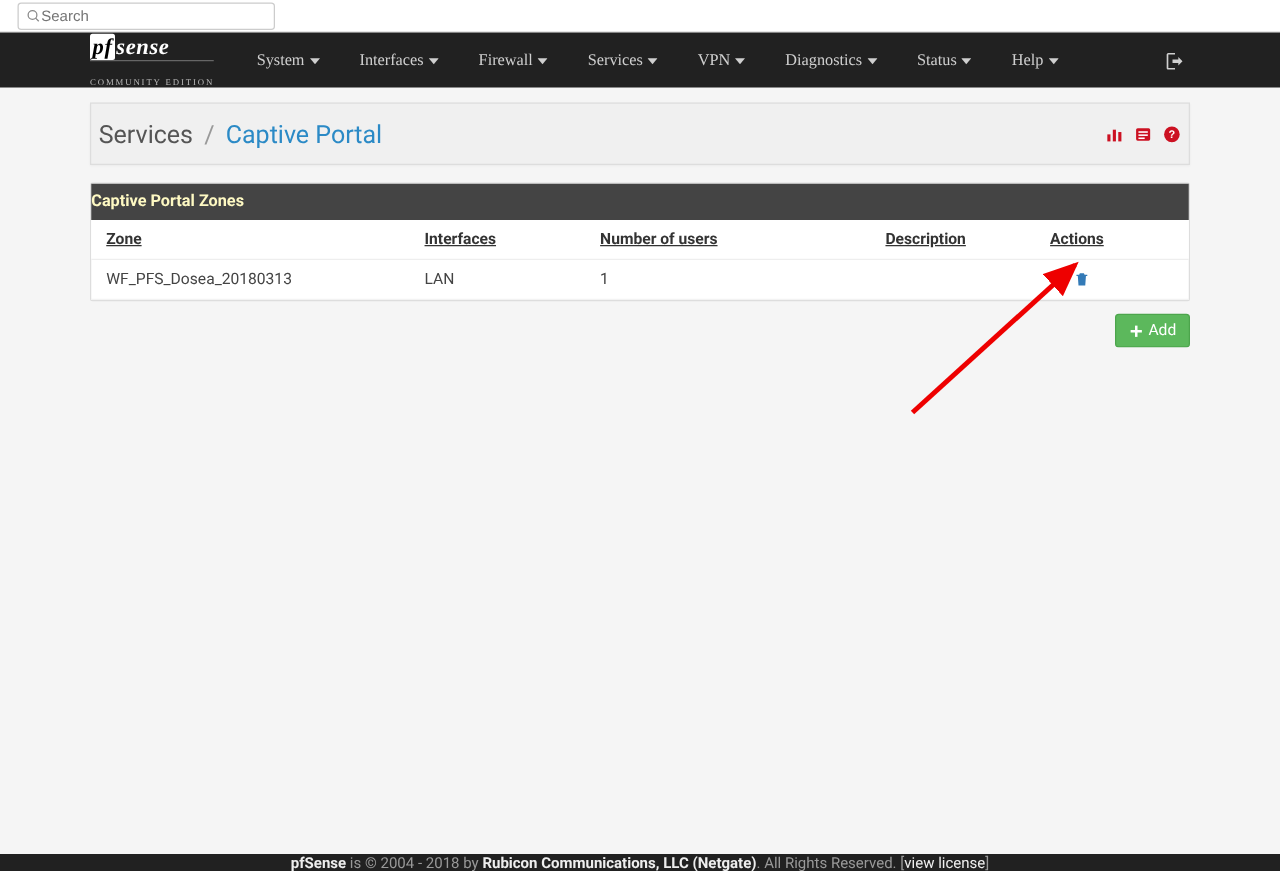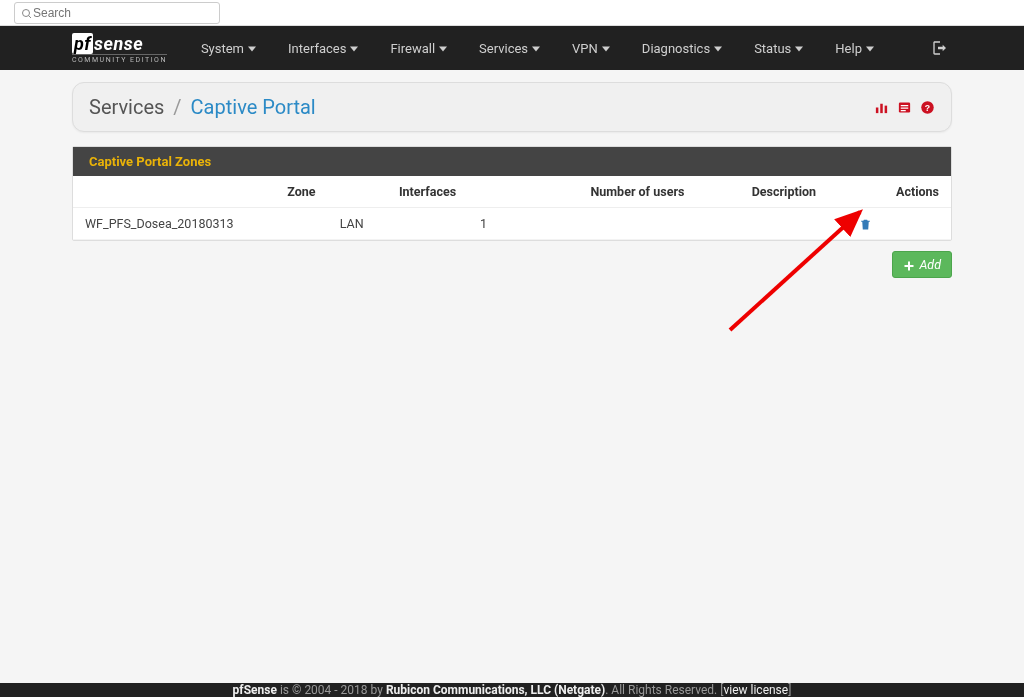--- a/index.html
+++ b/index.html
@@ -9,56 +9,56 @@
   .browser-bar { background:#fff; height:26px; display:flex; align-items:center; padding:0 6px; border-bottom:1px solid #ddd; }
   .url-wrap { flex:1; display:flex; align-items:center; border:1px solid #ccc; border-radius:3px; height:22px; padding:0 6px; color:#555; }
   .url-wrap .info-icon { margin-right:6px; color:#888; }
   .url-text { flex:1; font-size:12px; color:#555; }
   .url-icons { display:flex; align-items:center; gap:8px; color:#888; margin-left:6px; }
   .search-wrap { width:206px; display:flex; align-items:center; border:1px solid #ccc; border-radius:3px; height:22px; padding:0 6px; margin-left:8px; color:#888; }
   .search-wrap input { border:none; outline:none; width:100%; font-size:12px; color:#555; }
   
   
   .topnav { background:#212121; height:44px; display:flex; align-items:center; padding:0 0; color:#ccc; }
-  .topnav-inner { width:880px; margin:0 auto; display:flex; align-items:center; height:40px; }
+  .topnav-inner { width:880px; margin:0 auto; display:flex; align-items:center; height:40px;font-family:Liberation Serif, serif; }
   .logo { display:flex; flex-direction:column; align-items:flex-start; margin-right:20px; }
   .logo-main { font-size:18px; font-weight:bold; letter-spacing:.5px; color:#fff; display:flex; align-items:center; }
   .logo-pf { background:#fff; color:#000; border-radius:2px; padding:0 2px; margin-right:1px; font-style:italic; }
   .logo-sense { font-style:italic; }
-  .logo-sub { font-size:7px; letter-spacing:1.5px; color:#bbb; border-top:1px solid #666; padding-top:1px; }
+  .logo-sub { font-size:7px; letter-spacing:1.5px; color:#bbb; border-top:1px solid #666; padding-top:13px; }
   .navitems { display:flex; align-items:center; gap:4px; }
   .navitem { padding:0 14px; height:44px; display:flex; align-items:center; cursor:pointer; color:#cfcfcf; font-size:13px; }
   .caret { margin-left:4px; }
   .topnav-right { margin-left:auto; padding-right:4px; }
   .logout-icon { color:#cfcfcf; cursor:pointer; }
   
   
   .page { width:880px; margin:12px auto 0; }
   
   
-  .crumb-panel { background:#f0f0f0; border:1px solid #ddd; border-radius:12px; padding:12px 16px; display:flex; align-items:center; box-shadow:0 1px 2px rgba(0,0,0,.05); }
+  .crumb-panel { background:#f0f0f0; border:1px solid #ddd; border-radius:0; padding:12px 6px; display:flex; align-items:center; box-shadow:0 1px 2px rgba(0,0,0,.05); }
   .crumb { font-size:20px; }
   .crumb .part1 { color:#555; }
   .crumb .sep { color:#999; margin:0 4px; }
   .crumb .part2 { color:#2b8ac6; }
   .crumb-icons { margin-left:auto; display:flex; gap:8px; }
   .crumb-icons .r { color:#c12; cursor:pointer; }
   
   
   .panel { margin-top:14px; border:1px solid #ddd; border-radius:2px; background:#fff; }
-  .panel-header { background:#444; color:#eab308; padding:7px 16px; font-size:13px; font-weight:bold; }
+  .panel-header { background:#444; color:#fef9c3; padding:7px 0; font-size:13px; font-weight:bold; }
   table{ width:100%; border-collapse:collapse; }
-  th { text-align:right; padding:8px 12px; font-size:12.5px; font-weight:bold; border-bottom:1px solid #eee; background:#fff; color:#333;}
+  th { text-align:left; padding:8px 12px; font-size:12.5px; font-weight:bold; border-bottom:1px solid #eee; background:#fff; color:#333;text-decoration:underline;}
   td { padding:8px 12px; font-size:12.5px; color:#444; border-bottom:1px solid #f3f3f3; }
   .col-zone{width:29%}.col-if{width:16%}.col-users{width:26%}.col-desc{width:15%}.col-act{width:14%}
   .action-icons { display:flex; gap:6px; }
   .action-icons span{ color:#337ab7; cursor:pointer; }
   
   
-  .btn-row { display:flex; justify-content:flex-end; margin-top:10px;font-style:italic; }
+  .btn-row { display:flex; justify-content:flex-end; margin-top:10px; }
   .btn-add { background:#5cb85c; color:#fff; border-radius:3px; padding:5px 10px; display:flex; align-items:center; gap:4px; cursor:pointer; font-size:12.5px; border:1px solid #4ca54c;}
   
   
   .footer { position:fixed; left:0; right:0; bottom:0; background:#212121; color:#999; text-align:center; padding:0 0; font-size:12px; }
   .footer b{color:#eee;}
   .footer a{color:#eee; text-decoration:none;}
   
   
   .arrow-svg { position:absolute; pointer-events:none; }
   

